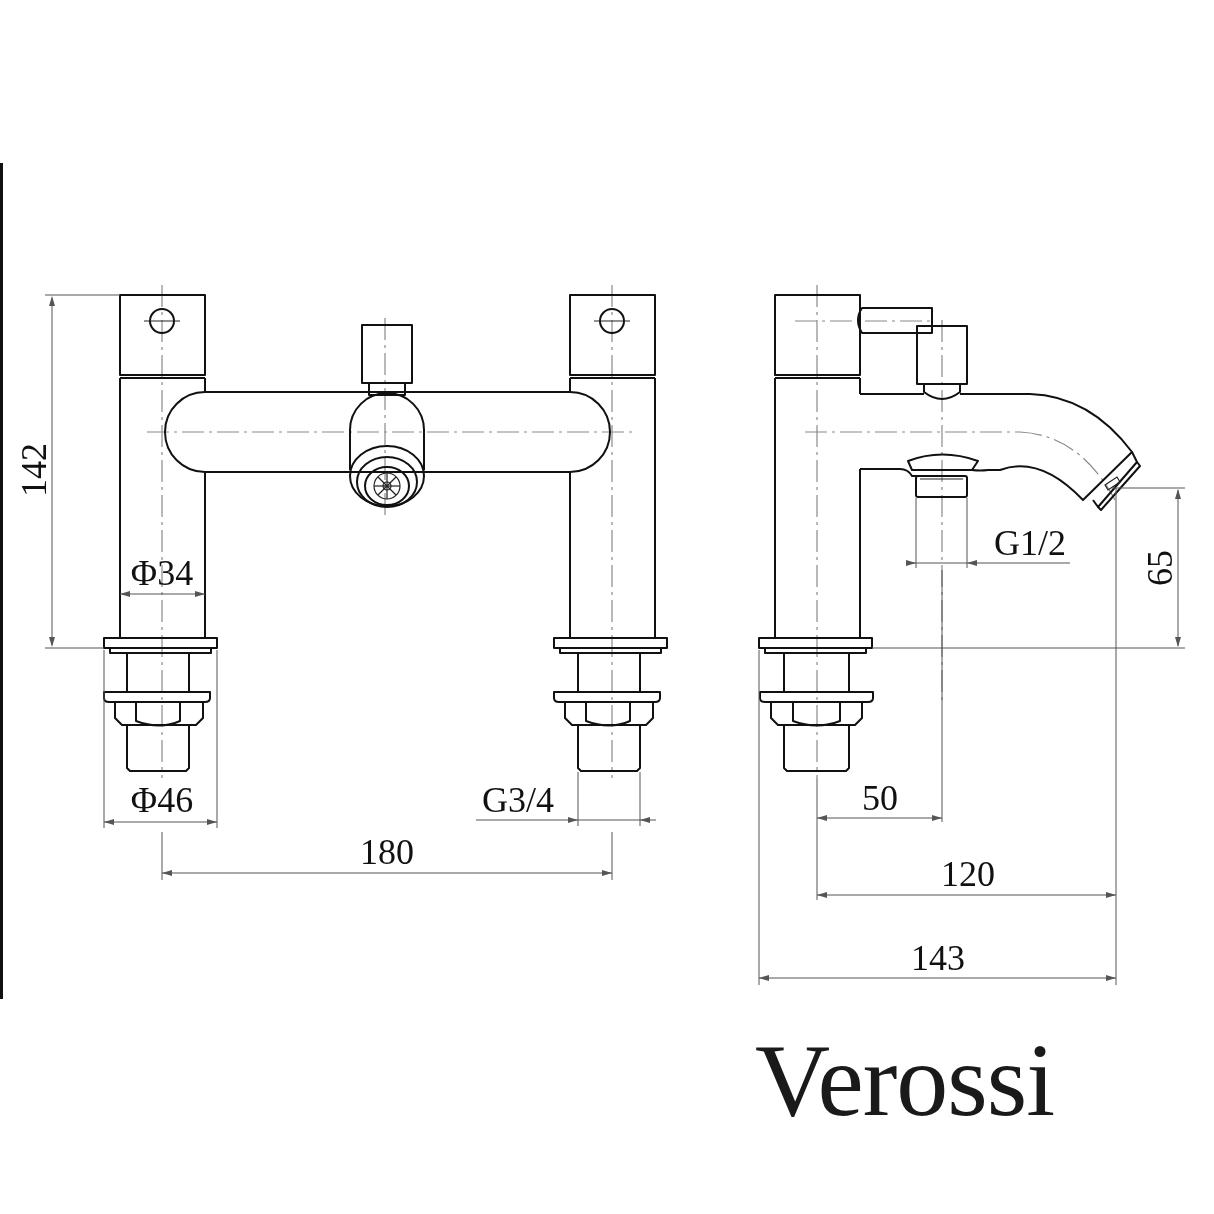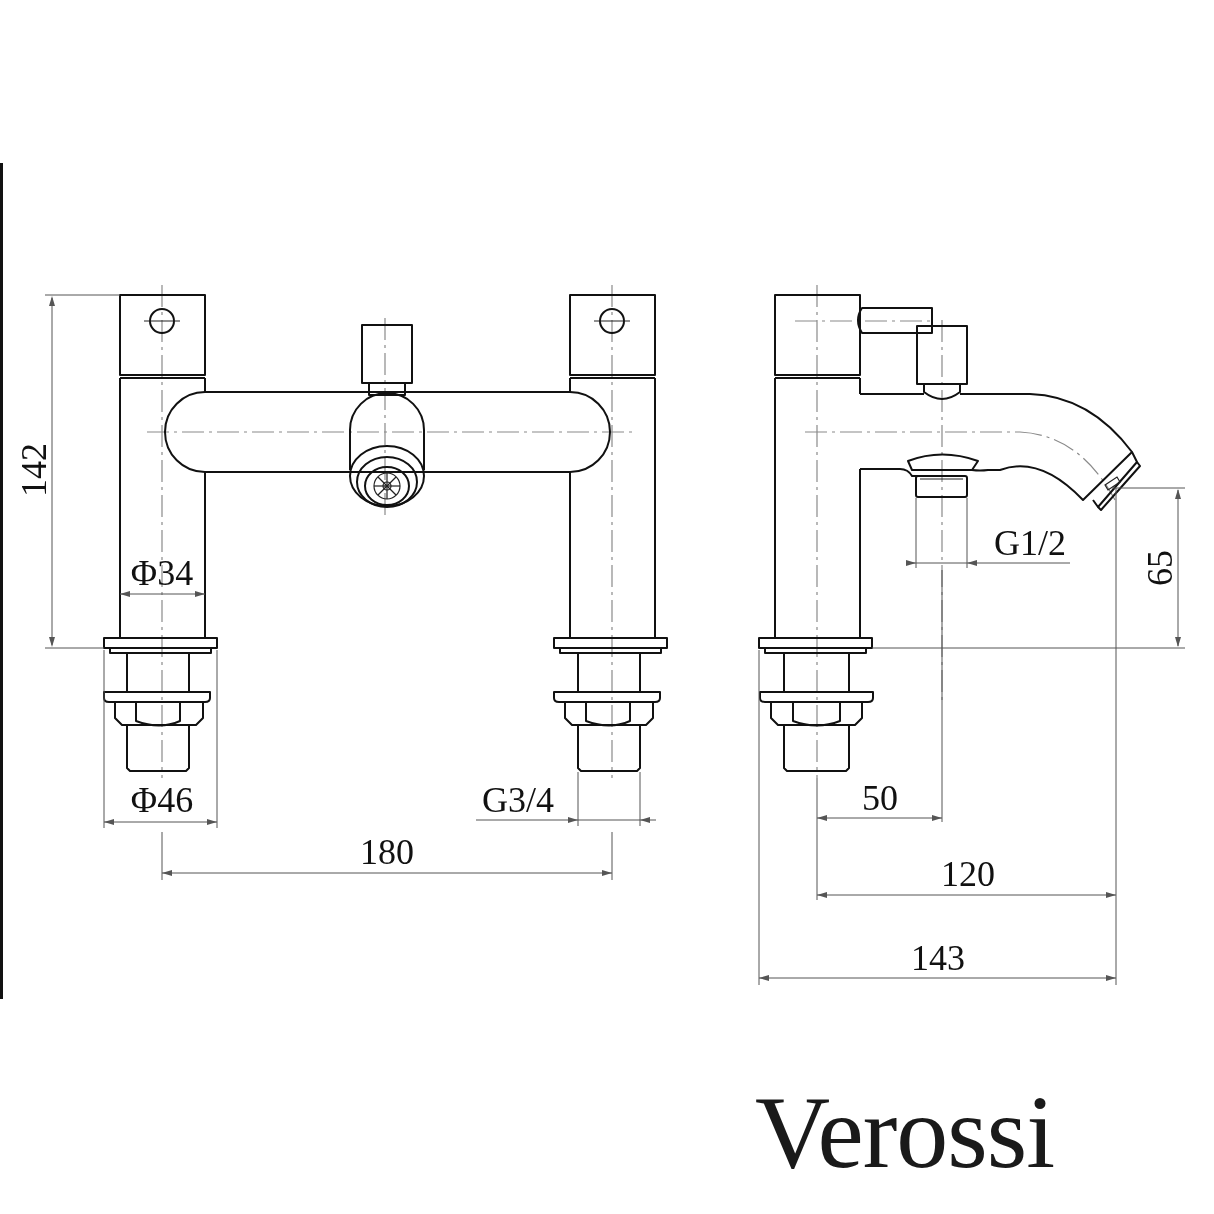--- a/index.html
+++ b/index.html
@@ -5,21 +5,21 @@
     html, body { margin: 0; padding: 0; background: #ffffff; }
     body { width: 1214px; height: 1214px; position: relative; overflow: hidden; }
     #drawing { position: absolute; left: 0; top: 0; width: 1214px; height: 1214px; }
     .obj { fill: none; stroke: #111111; stroke-width: 2; stroke-linejoin: round; }
     .thin { fill: none; stroke: #222222; stroke-width: 1.2; }
     .dim { fill: none; stroke: #555555; stroke-width: 1; }
     .center { fill: none; stroke: #8a8a8a; stroke-width: 1.2; stroke-dasharray: 22 5 3 5; }
     .dimtext { font-family: "Liberation Serif", "DejaVu Serif", serif; font-size: 36px; fill: #111111; }
     .arrow { fill: #555555; stroke: none; }
     .brand {
-      position: absolute; left: 755px; top: 1080px;
+      position: absolute; left: 755px; top: 1028px;
       font-family: "Liberation Serif", "DejaVu Serif", serif;
       font-size: 104px; color: #1a1a1a; letter-spacing: -1px; line-height: 1;
     }
     .leftbar { position: absolute; left: 0; top: 163px; width: 3px; height: 836px; background: #111111; }
   </style>
 </head>
 <body>
 
 <div class="leftbar"></div>
 

